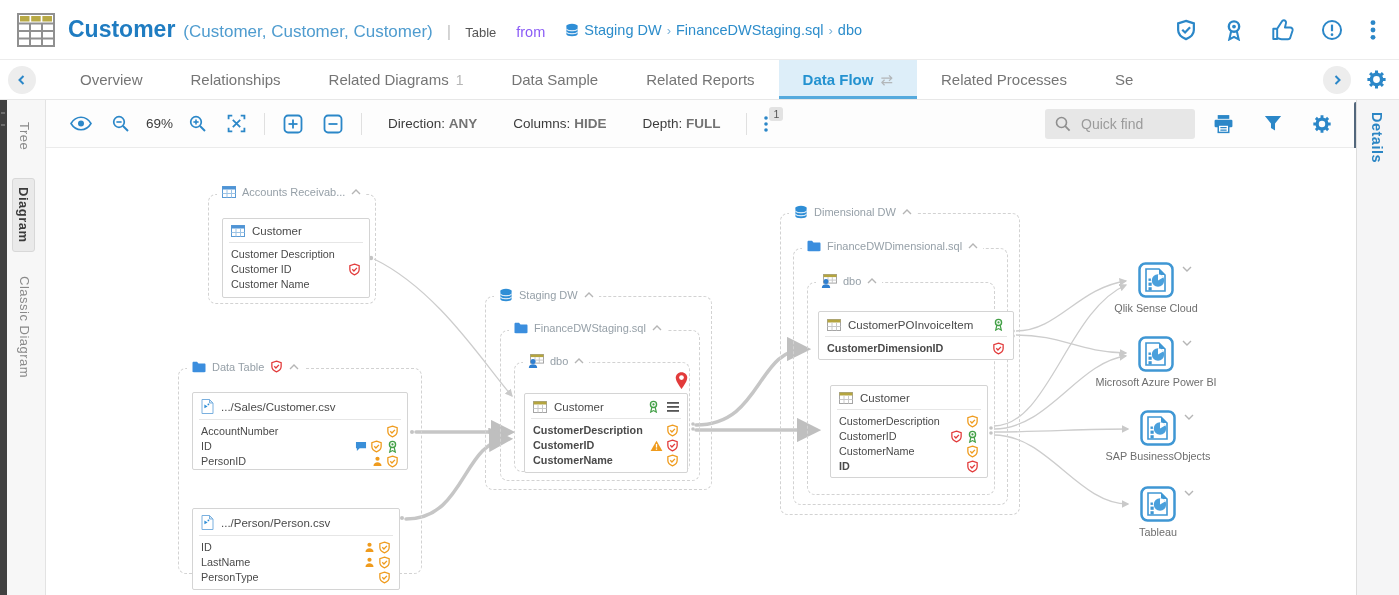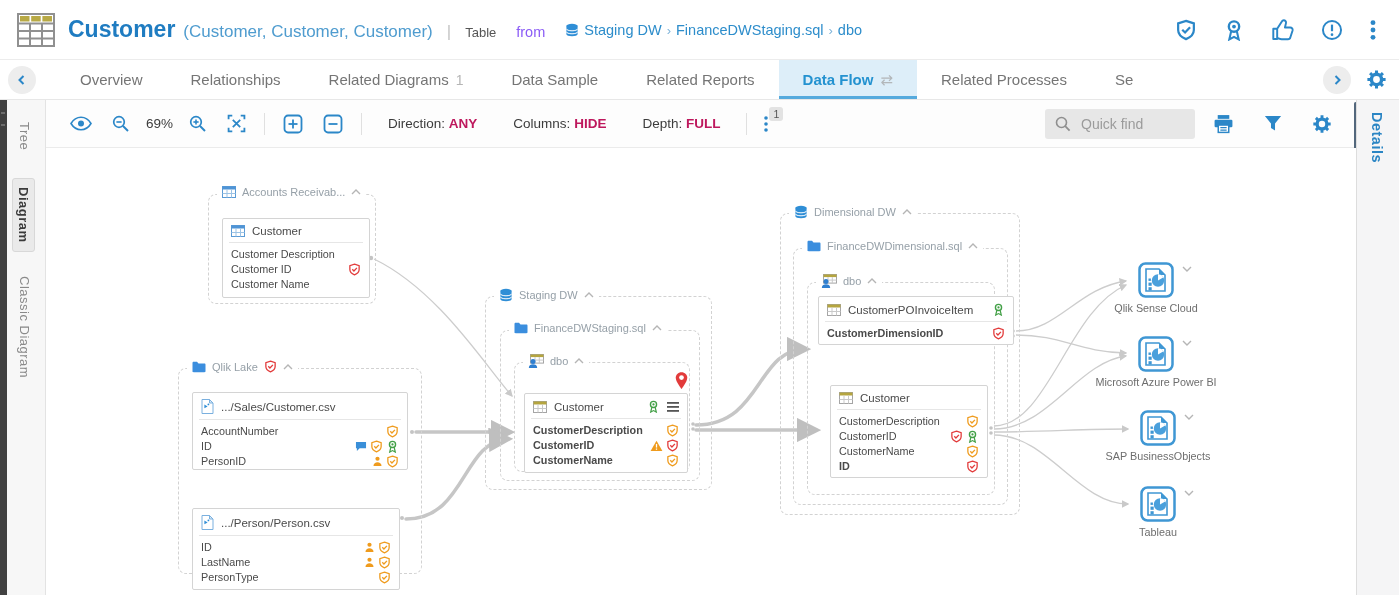--- a/index.html
+++ b/index.html
@@ -36,21 +36,21 @@
   .tab .swap{color:#b3b7ba;font-size:15px;font-weight:normal}
   .tab-gear{position:absolute;right:12px;top:9px;cursor:pointer}
 
   
   .toolbar{position:absolute;left:46px;top:100px;width:1310px;height:48px;background:#fdfdfd;
            border-bottom:1px solid #ebebeb;display:flex;align-items:center;padding:0 14px;gap:0}
   .tb{display:flex;align-items:center;justify-content:center;cursor:pointer;padding:0 10px;color:#2b87c8}
   .tb-zoom{font-size:13.5px;color:#3c3c3c;padding:0 6px}
   .tb-sep{width:1px;height:22px;background:#e0e0e0;margin:0 8px}
   .tb-kv{font-size:13.5px;color:#3c3c3c;padding:0 18px;cursor:pointer;white-space:nowrap}
-  .tb-kv b{color:#be185d}
+  .tb-kv b{color:#737373}
   .tb-more{position:relative;padding:0 8px;cursor:pointer}
   .tb-more .cnt{position:absolute;top:-8px;left:14px;background:#e3e3e3;border-radius:3px;
                 font-size:10.5px;color:#555;padding:0 4px;line-height:14px}
   .qfind{margin-left:auto;display:flex;align-items:center;background:#e7e7e7;border-radius:3px;
          height:30px;width:150px;padding:0 10px;gap:8px}
   .qfind input{border:none;background:transparent;outline:none;font-size:14px;color:#444;width:100px;
                font-family:"Liberation Sans",sans-serif}
   .qfind input::placeholder{color:#9b9b9b}
   .tb-right{display:flex;align-items:center;gap:10px;margin-left:8px}
   .scroll-thumb{position:absolute;left:1354px;top:102px;width:3px;height:72px;background:#53677c;border-radius:2px}
@@ -445,21 +445,21 @@
           <span class="ics"></span>
         </div>
     </div>
   </div>
 
   <div class="grp" style="left:132px;top:220px;width:244px;height:206px">
     <div class="grp-h">
       <svg width="14" height="12" viewBox="0 0 14 12">
           <use href="#i-folder"></use>
         </svg>
-      <span>Qlik Lake</span>
+      <span>Data Table</span>
       <svg class="rd" width="13" height="13" viewBox="0 0 14 14">
           <use href="#i-shield"></use>
         </svg>
       <svg width="10" height="6" viewBox="0 0 10 6">
           <use href="#i-chev-up"></use>
         </svg>
     </div>
   </div>
   <div class="node" style="left:146px;top:244px;width:216px;height:78px">
     <div class="node-t">
@@ -655,21 +655,21 @@
     <div class="grp-h">
       <svg width="16" height="14" viewBox="0 0 16 14">
           <use href="#i-schema"></use>
         </svg>
       <span>dbo</span>
       <svg width="10" height="6" viewBox="0 0 10 6">
           <use href="#i-chev-up"></use>
         </svg>
     </div>
   </div>
-  <div class="node" style="left:772px;top:148px;width:196px;height:49px">
+  <div class="node" style="left:772px;top:163px;width:196px;height:49px">
     <div class="node-t">
       <svg width="14" height="12" viewBox="0 0 14 12">
           <use href="#i-tbl-olive"></use>
         </svg>
       <span>CustomerPOInvoiceItem</span>
       <span class="sp"></span>
       <svg class="gr" width="13" height="13" viewBox="0 0 14 14">
           <use href="#i-ribbon"></use>
         </svg>
     </div>

